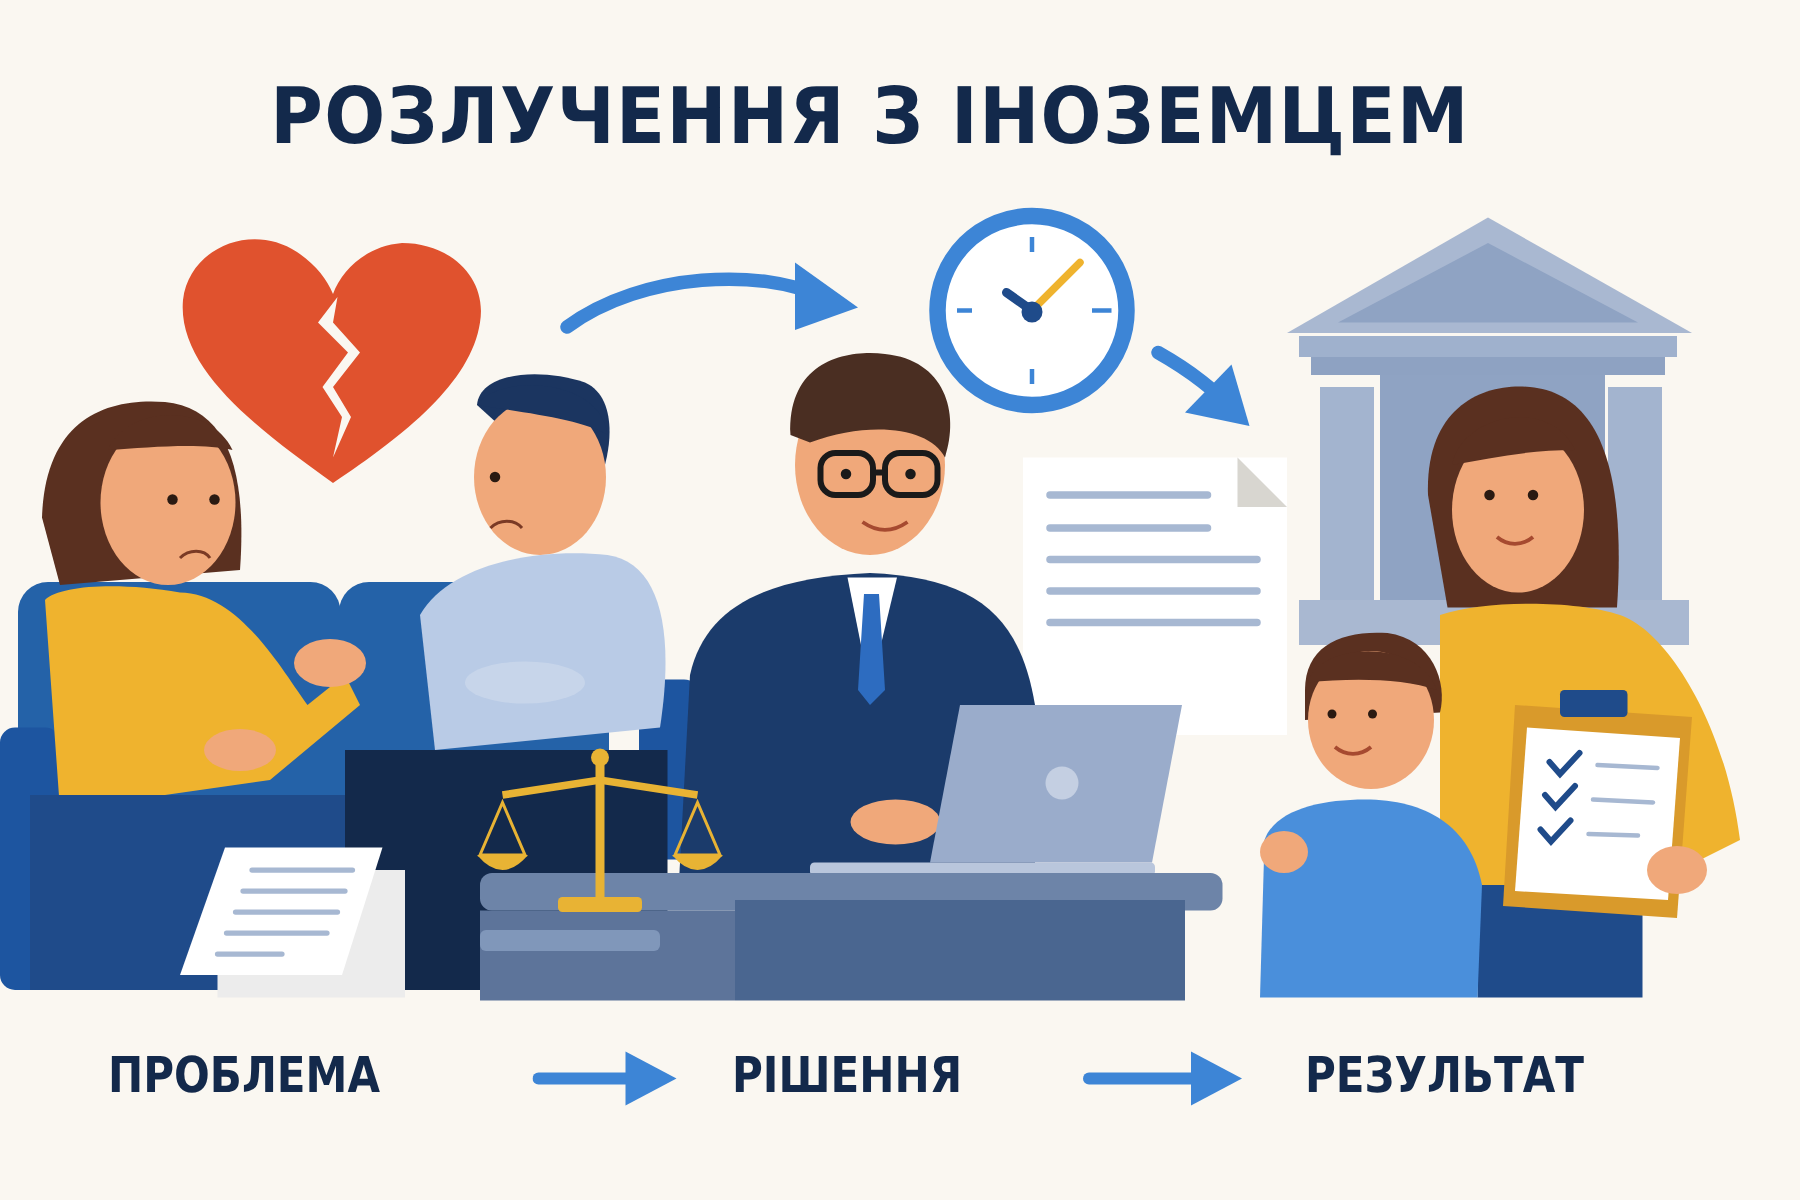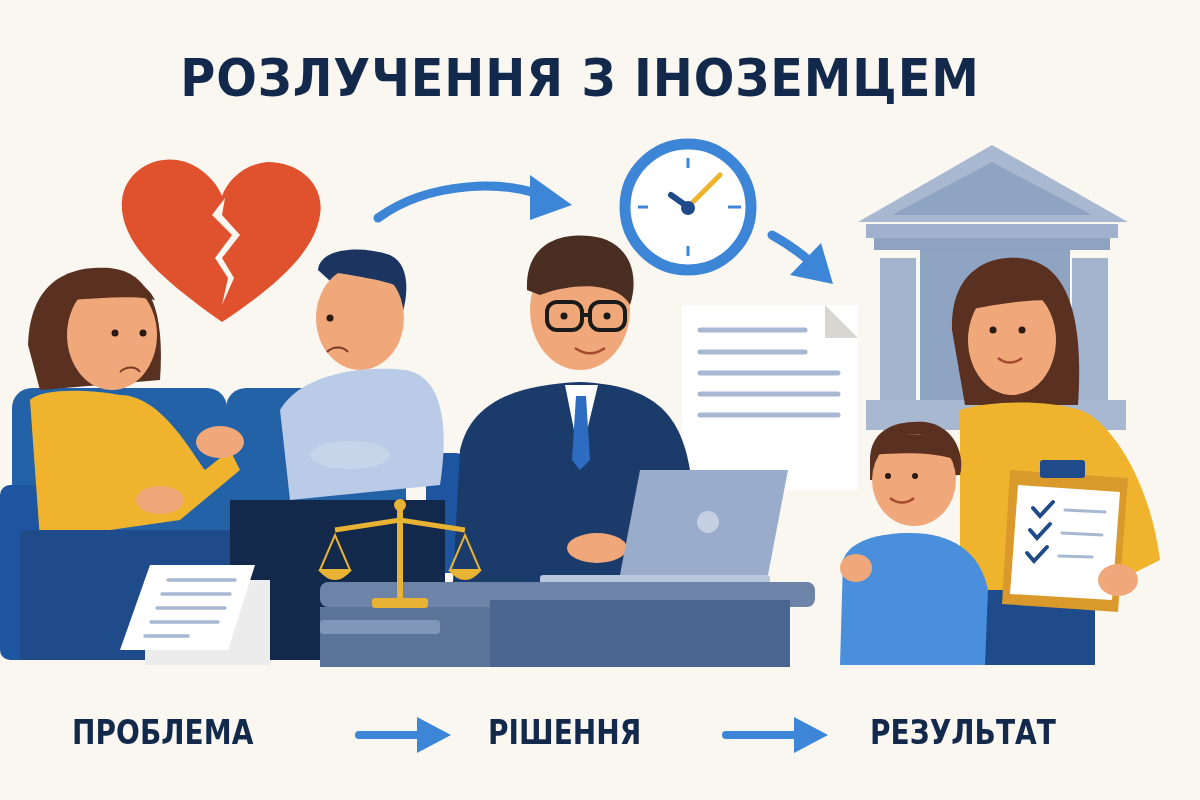--- a/index.html
+++ b/index.html
@@ -1,18 +1,18 @@
 <!DOCTYPE html>
 <html><head>
 <meta charset="utf-8">
 <style>
   html, body { margin:0; padding:0; }
   body { width:1200px; height:800px; background:#faf7f1; overflow:hidden; position:relative; font-family:"DejaVu Sans", sans-serif; }
   .title { position:absolute; left:0; top:48px; width:1160px; text-align:center; font-family:"DejaVu Sans", sans-serif; font-weight:bold; font-size:52px; letter-spacing:1px; color:#13294b; transform:scaleX(0.92); }
-  .steps { position:absolute; top:695px; left:0; width:1200px; height:50px;margin-top:16px; }
+  .steps { position:absolute; top:695px; left:0; width:1200px; height:50px; }
   .step { position:absolute; font-family:"DejaVu Sans", sans-serif; font-weight:bold; font-size:33px; color:#13294b; transform:scaleX(0.85); transform-origin:left center; }
   .arrow { position:absolute; }
   svg.art { position:absolute; left:0; top:0; }
 </style>
 </head>
 <body>
 
 <div class="title">РОЗЛУЧЕННЯ З ІНОЗЕМЦЕМ</div>
 
 <svg class="art" width="1200" height="680" viewBox="0 0 1200 680">

